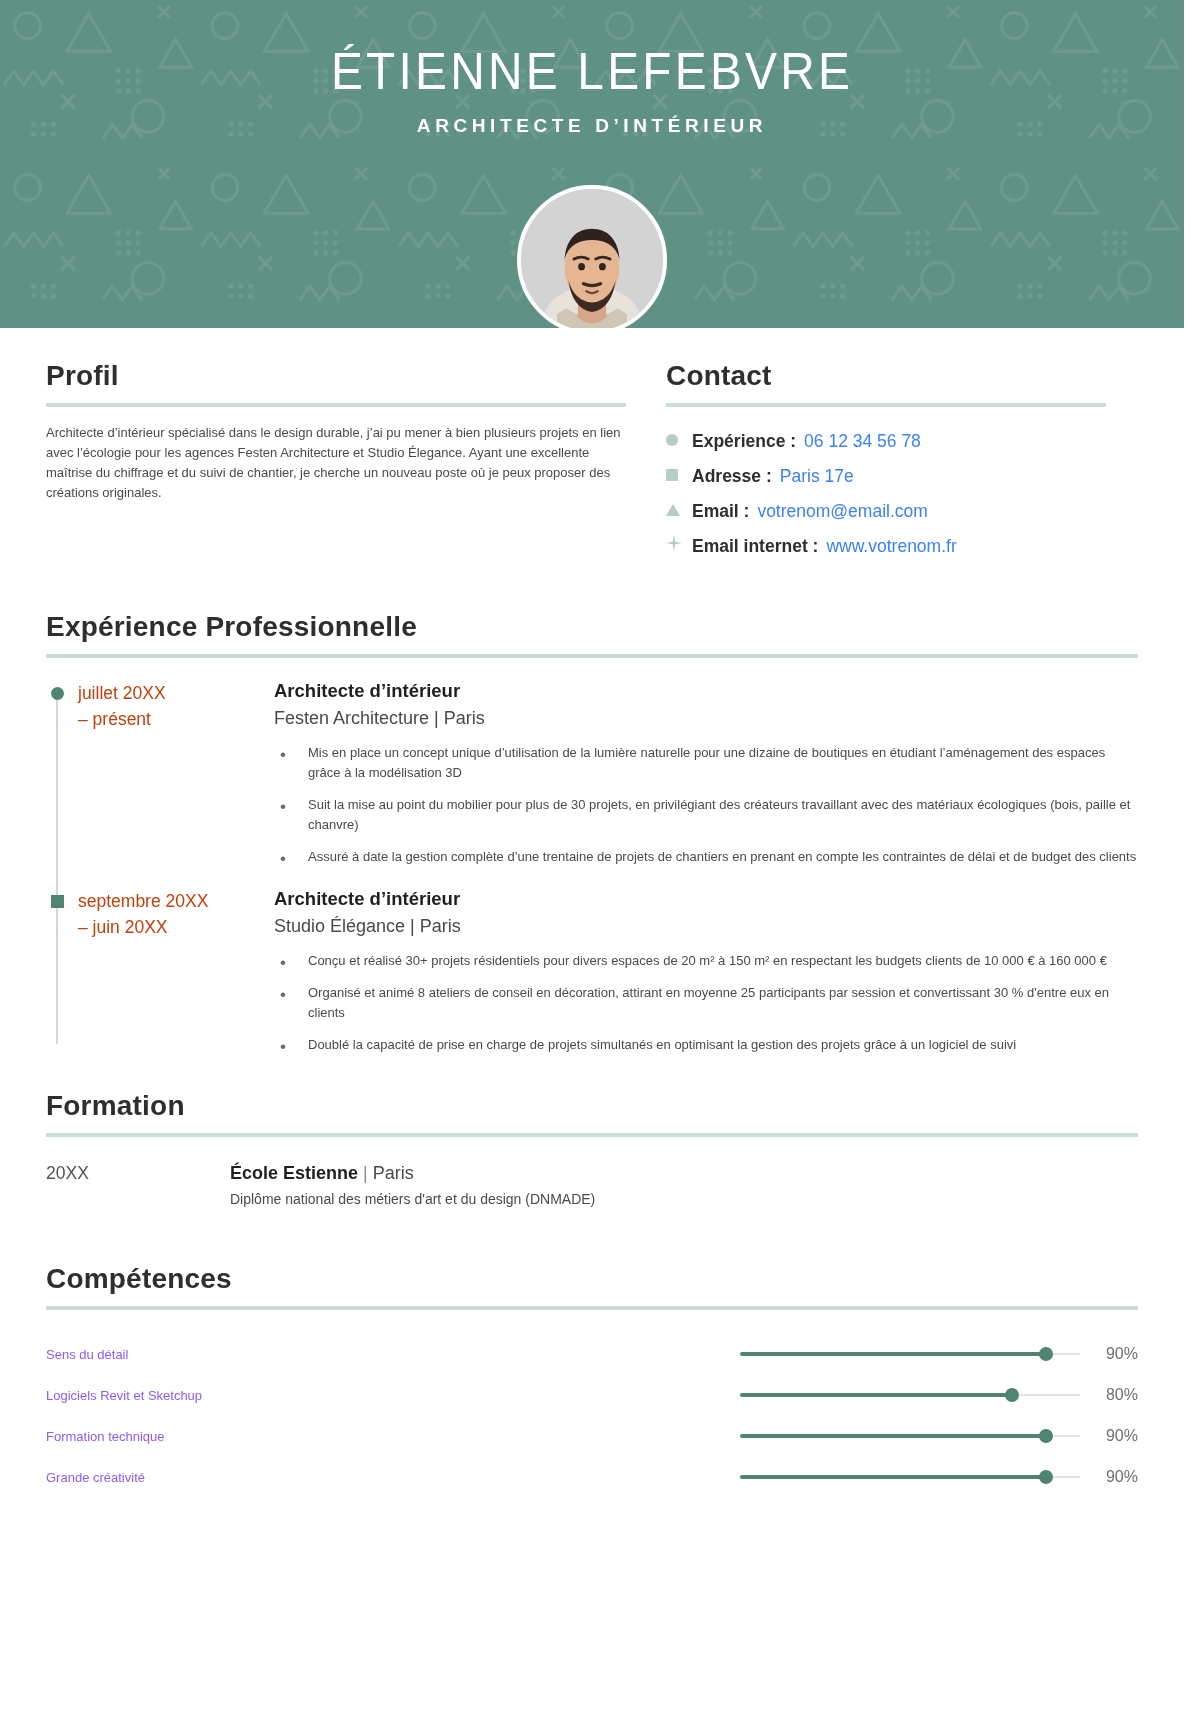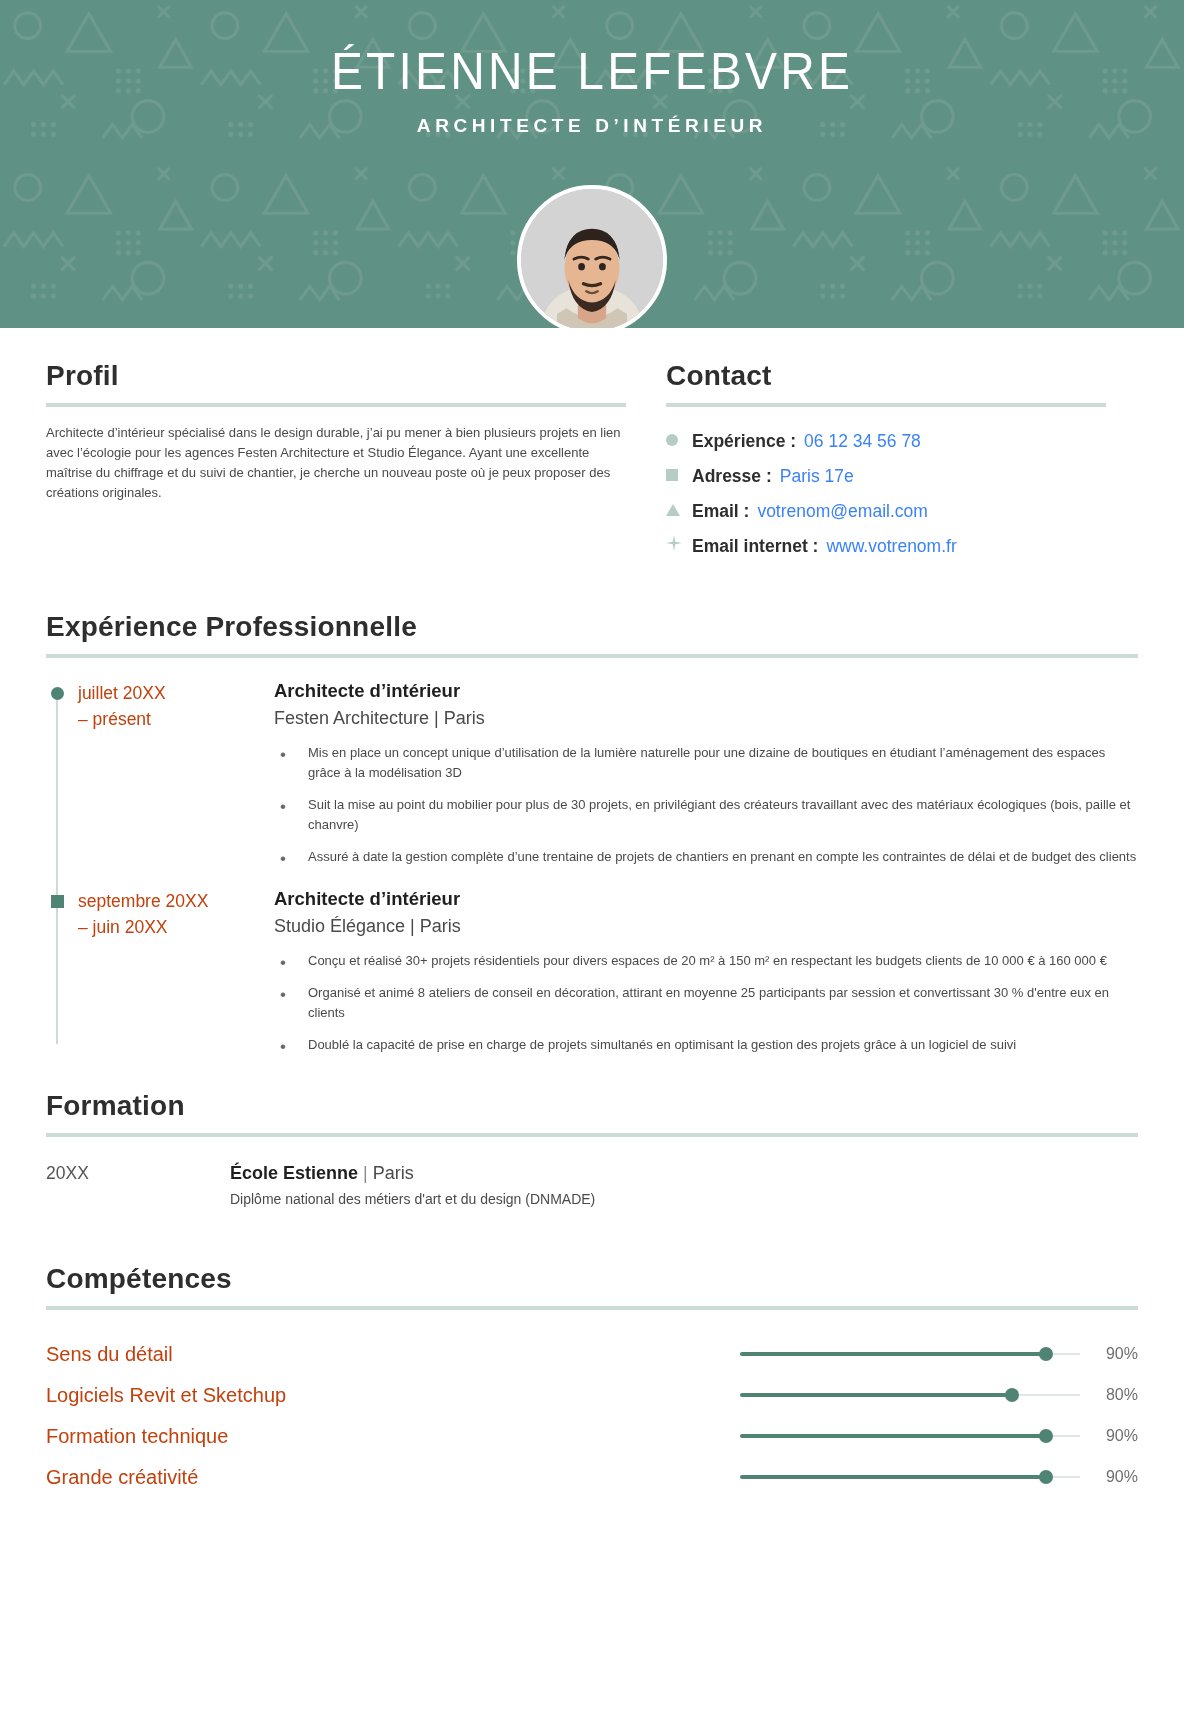--- a/index.html
+++ b/index.html
@@ -219,22 +219,22 @@
   
   .skills-section { margin-top: 56px; }
   .skills-list { margin-top: 24px; }
   .skill-row {
     display: flex;
     align-items: center;
     height: 41px;
   }
   .skill-name {
     flex: 1;
-    font-size: 20px;
-    color: #c2410c;
+    font-size: 13px;
+    color: #8b5cf6;
   }
   .skill-bar {
     position: relative;
     width: 340px;
     flex: 0 0 340px;
     height: 14px;
     display: flex;
     align-items: center;
   }
   .bar-track {

